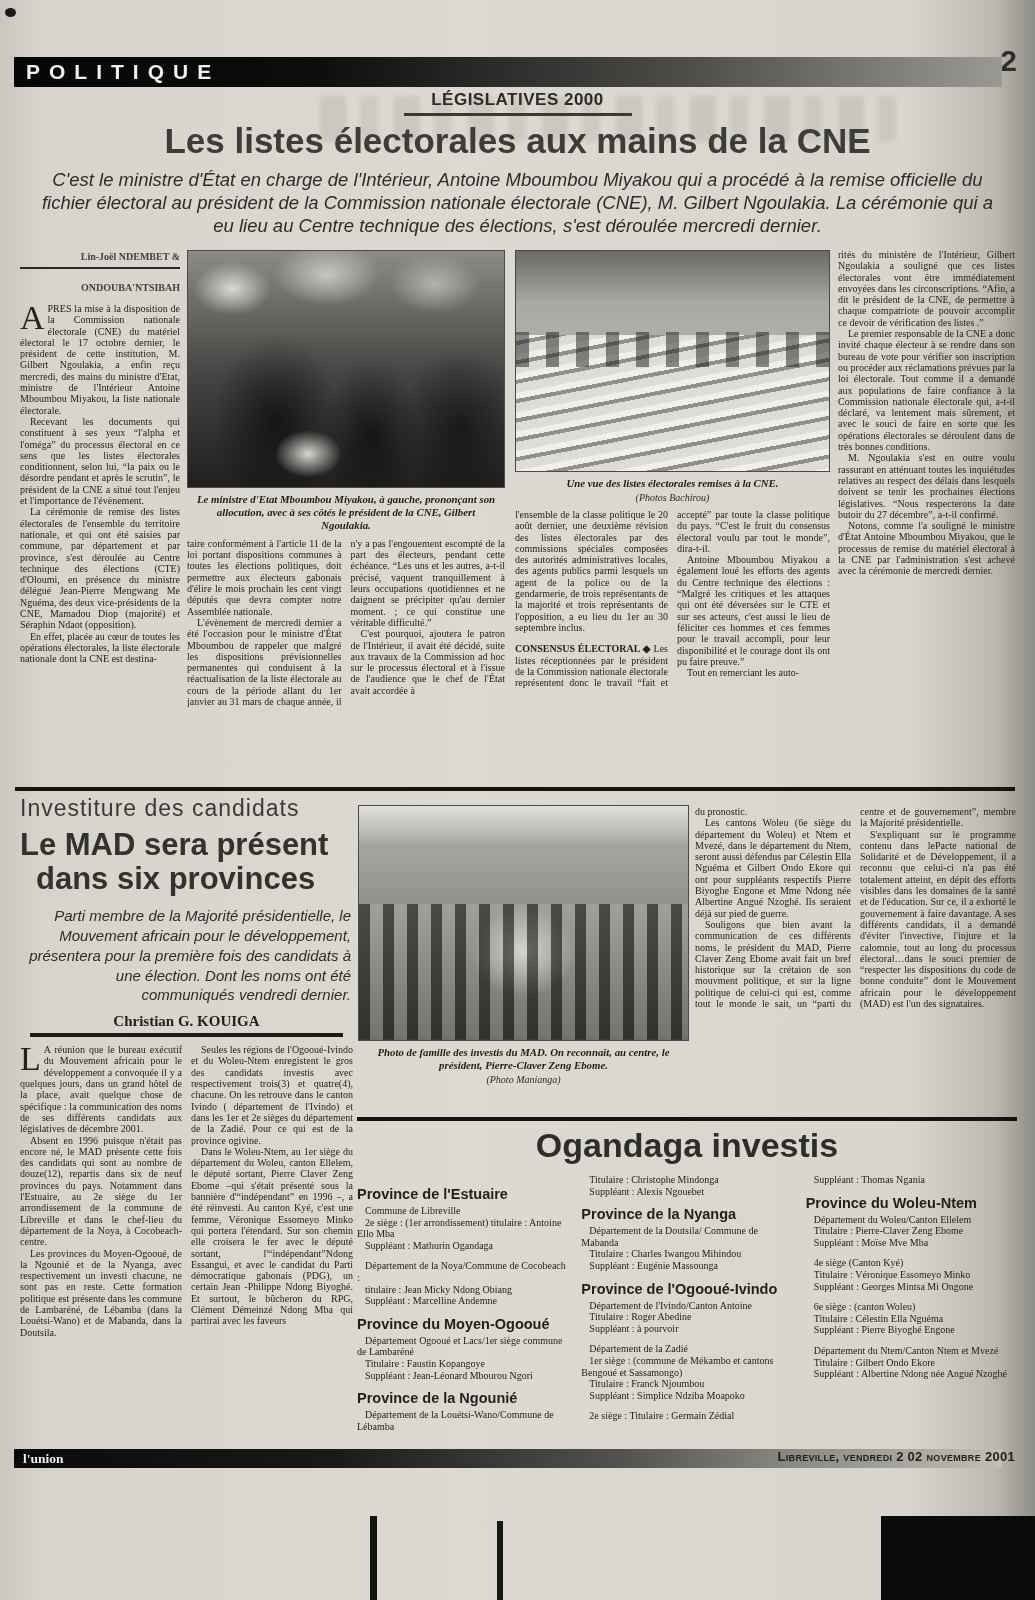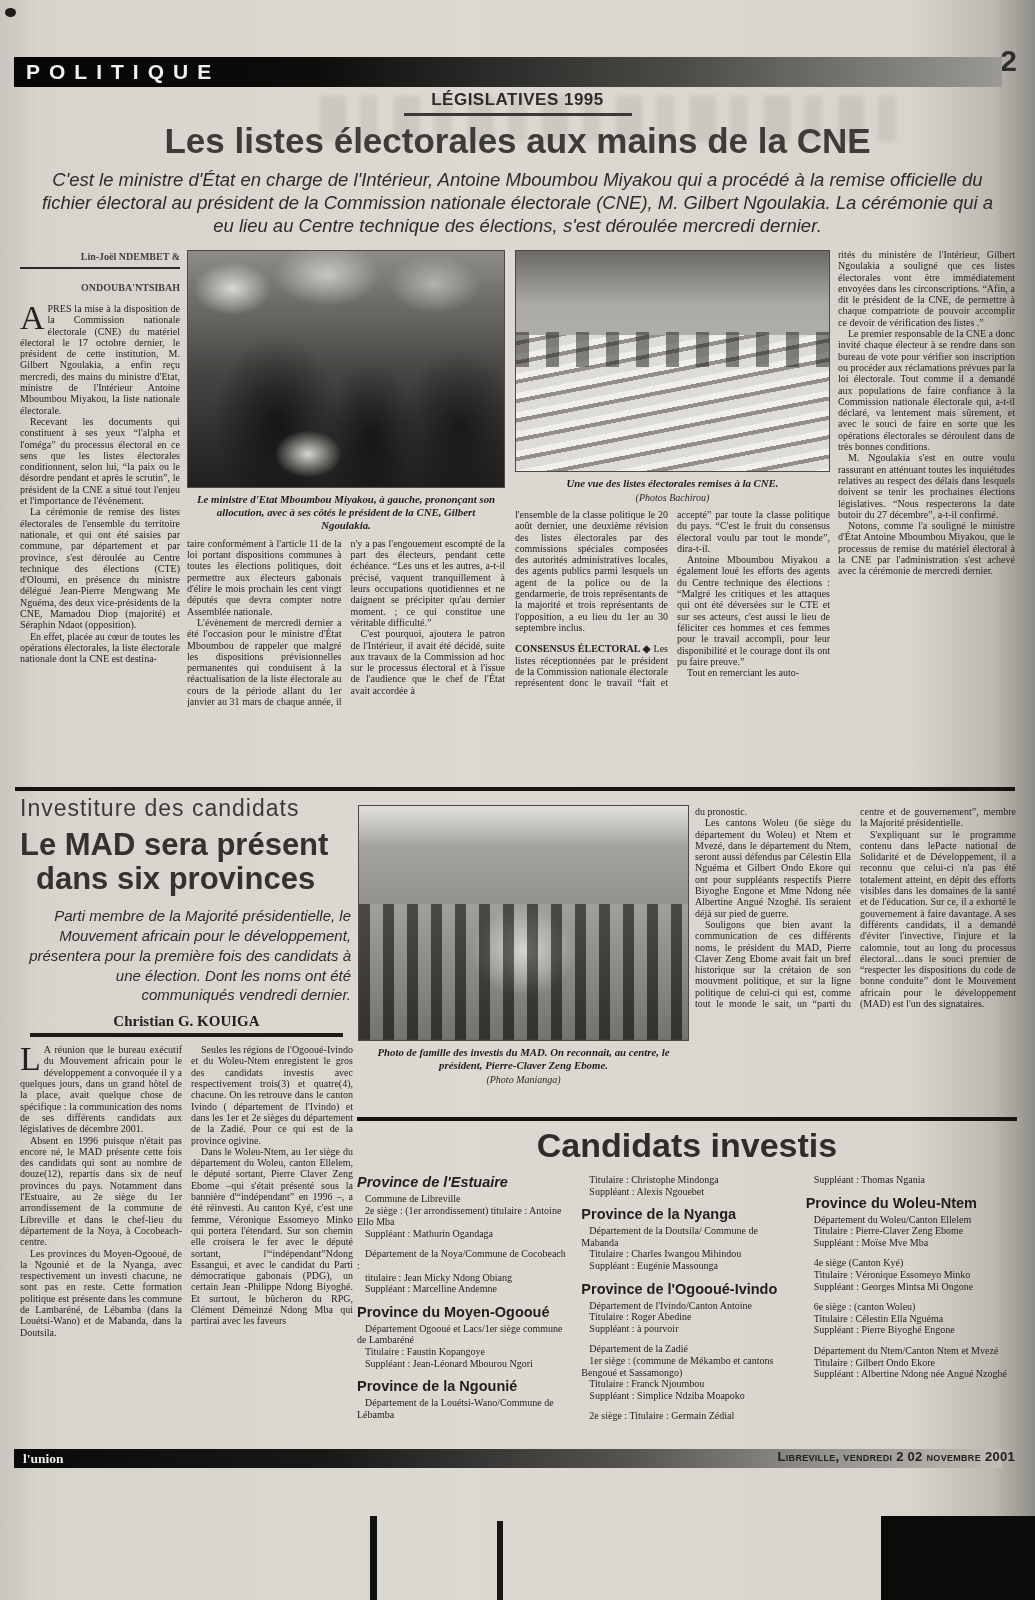--- a/index.html
+++ b/index.html
@@ -85,21 +85,21 @@
   .art2photo{position:absolute;left:358px;top:805px;width:331px;}
   .art2right{position:absolute;left:695px;top:806px;width:321px;height:312px;overflow:hidden;}
 
   
   .cands{position:absolute;left:357px;top:1117px;width:660px;}
   .cands-rule{height:4px;background:#141310;}
   .cands-title{text-align:center;font-family:"Liberation Sans",sans-serif;font-weight:bold;font-size:34px;color:#2e2d29;margin:5px 0 9px;}
   .cands-cols{display:flex;gap:13px;height:272px;overflow:hidden;}
   .cand-col{flex:1 1 0;}
   .prov-head{font-family:"Liberation Sans",sans-serif;font-weight:bold;font-size:14.5px;color:#211f1b;margin:9px 0 3px;}
-  .cand-col .prov-head:first-child{margin-top:0;font-style:italic;}
+  .cand-col .prov-head:first-child{margin-top:12px;}
   .cand-line{font-size:10px;line-height:1.16;margin:0;text-indent:8px;}
   .cand-spacer{height:9px;margin:0;}
 
   
   .footer-bar{position:absolute;left:14px;top:1449px;width:988px;height:19px;
     background:linear-gradient(90deg,#0a0a0a 0%,#191918 32%,#545350 62%,#8e8c86 80%,#c0beb7 100%);}
   .brand{color:#efeee9;font-weight:bold;font-size:13.5px;line-height:19px;padding-left:9px;font-family:"Liberation Serif",serif;}
   .footer-date{position:absolute;right:20px;top:1449px;font-family:"Liberation Sans",sans-serif;font-size:13px;
     font-variant:small-caps;font-weight:bold;color:#22211e;letter-spacing:.3px;}
 
@@ -114,21 +114,21 @@
 <div class="paper"></div>
 <div class="ghost"></div>
 <div class="speck"></div>
 
 <div class="page-number">2</div>
 <div class="section-bar">
   <span class="section-title">POLITIQUE</span>
 </div>
 
 <div class="rubric-wrap">
-  <span class="rubric">LÉGISLATIVES 1995</span>
+  <span class="rubric">LÉGISLATIVES 2000</span>
   <div class="rubric-underline"></div>
 </div>
 
 <h1 class="headline1">Les listes électorales aux mains de la CNE</h1>
 <p class="lead1">C'est le ministre d'État en charge de l'Intérieur, Antoine Mboumbou Miyakou qui a procédé à la remise officielle du fichier électoral au président de la Commission nationale électorale (CNE), M. Gilbert Ngoulakia. La cérémonie qui a eu lieu au Centre technique des élections, s'est déroulée mercredi dernier.</p>
 
 <div class="a1col1">
   <div class="byline-box">
     <div class="byl">Lin-Joël NDEMBET &amp;</div>
     <div class="byl2">ONDOUBA'NTSIBAH</div>
@@ -200,21 +200,21 @@
 
 <div class="art2right coltext twocol">
     <p>du pronostic.</p>
     <p>Les cantons Woleu (6e siège du département du Woleu) et Ntem et Mvezé, dans le département du Ntem, seront aussi défendus par Célestin Ella Nguéma et Gilbert Ondo Ekore qui ont pour suppléants respectifs Pierre Biyoghe Engone et Mme Ndong née Albertine Angué Nzoghé. Ils seraient déjà sur pied de guerre.</p>
     <p>Souligons que bien avant la communication de ces différents noms, le président du MAD, Pierre Claver Zeng Ebome avait fait un bref historique sur la crétaion de son mouvment politique, et sur la ligne politique de celui-ci qui est, comme tout le monde le sait, un “parti du centre et de gouvernement”, membre la Majorité présidentielle.</p>
     <p>S'expliquant sur le programme contenu dans lePacte national de Solidarité et de Développement, il a reconnu que celui-ci n'a pas été totalement atteint, en dépit des efforts visibles dans les domaines de la santé et de l'éducation. Sur ce, il a exhorté le gouvernement à faire davantage. A ses différents candidats, il a demandé d'éviter l'invective, l'injure et la calomnie, tout au long du processus électoral…dans le souci premier de “respecter les dispositions du code de bonne conduite” dont le Mouvement africain pour le développement (MAD) est l'un des signataires.</p>
   </div>
 
 <div class="cands">
   <div class="cands-rule"></div>
-  <h2 class="cands-title">Candidats investis</h2>
+  <h2 class="cands-title">Ogandaga investis</h2>
   <div class="cands-cols">
     <div class="cand-col">
         <h4 class="prov-head">Province de l'Estuaire</h4>
         <p class="cand-line">Commune de Libreville</p>
         <p class="cand-line">2e siège : (1er arrondissement) titulaire : Antoine Ello Mba</p>
         <p class="cand-line">Suppléant : Mathurin Ogandaga</p>
         <p class="cand-spacer"></p>
         <p class="cand-line">Département de la Noya/Commune de Cocobeach :</p>
         <p class="cand-line">titulaire : Jean Micky Ndong Obiang</p>
         <p class="cand-line">Suppléant : Marcelline Andemne</p>

